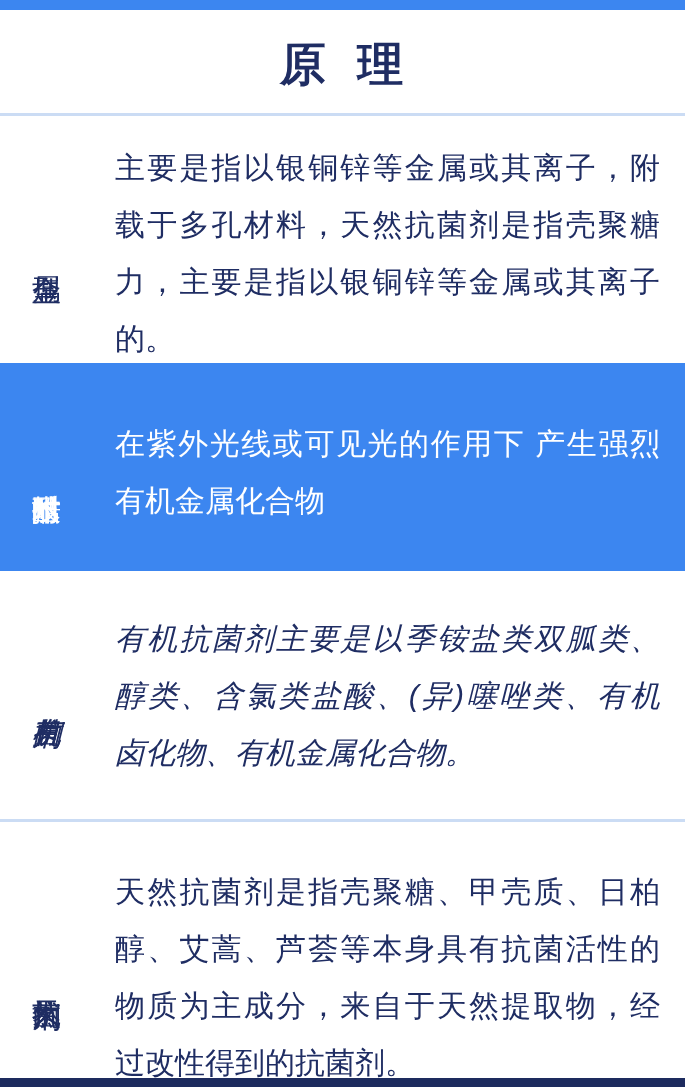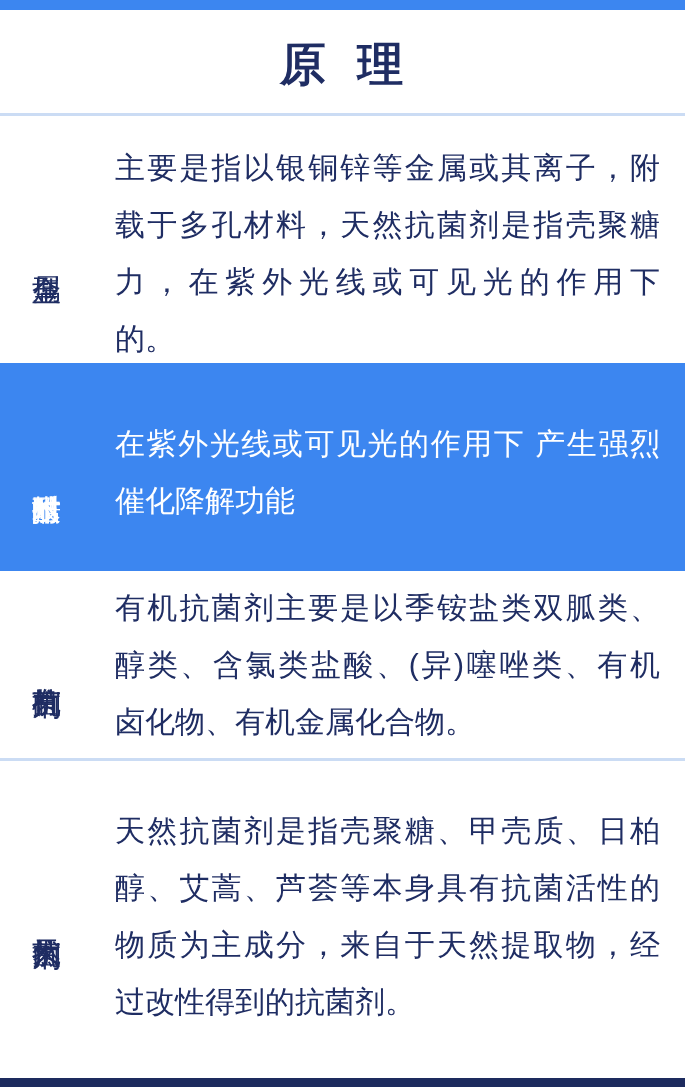--- a/index.html
+++ b/index.html
@@ -35,21 +35,21 @@
   }
   .divider{height:3px;width:100%;background:var(--divider);}
   .row{
     display:flex;
     align-items:center;
     padding-left:30px;
     width:100%;
   }
   .row-metal{height:247px;padding-top:26px;}
   .row-tech{height:208px;padding-top:10px;background:var(--accent);}
-  .row-organic{height:187px;}
+  .row-organic{height:248px;font-style:italic;}
   .row-natural{height:278px;padding-top:32px;}
   .vlabel{
     writing-mode:vertical-rl;
     text-orientation:upright;
     font-size:29px;
     font-weight:500;
     line-height:34px;
     width:34px;
     letter-spacing:0;
     color:var(--text);
@@ -93,30 +93,30 @@
     <div class="title">原  理</div>
   </div>
 
   <div class="divider"></div>
 
   <div class="row row-metal">
     <div class="vlabel">金属型</div>
     <div class="content">
         <div class="t-line">主要是指以银铜锌等金属或其离子，附</div>
         <div class="t-line">载于多孔材料，天然抗菌剂是指壳聚糖</div>
-        <div class="t-line">力，在紫外光线或可见光的作用下</div>
+        <div class="t-line">力，主要是指以银铜锌等金属或其离子</div>
         <div class="t-line last">的。</div>
       </div>
   </div>
 
   <div class="row row-tech">
     <div class="vlabel">耐酷时技术</div>
     <div class="content">
         <div class="t-line">在紫外光线或可见光的作用下 产生强烈</div>
-        <div class="t-line last">催化降解功能</div>
+        <div class="t-line last">有机金属化合物</div>
       </div>
   </div>
 
   <div class="row row-organic">
     <div class="vlabel">有机抗菌剂</div>
     <div class="content">
         <div class="t-line">有机抗菌剂主要是以季铵盐类双胍类、</div>
         <div class="t-line">醇类、含氯类盐酸、(异)噻唑类、有机</div>
         <div class="t-line last">卤化物、有机金属化合物。</div>
       </div>

